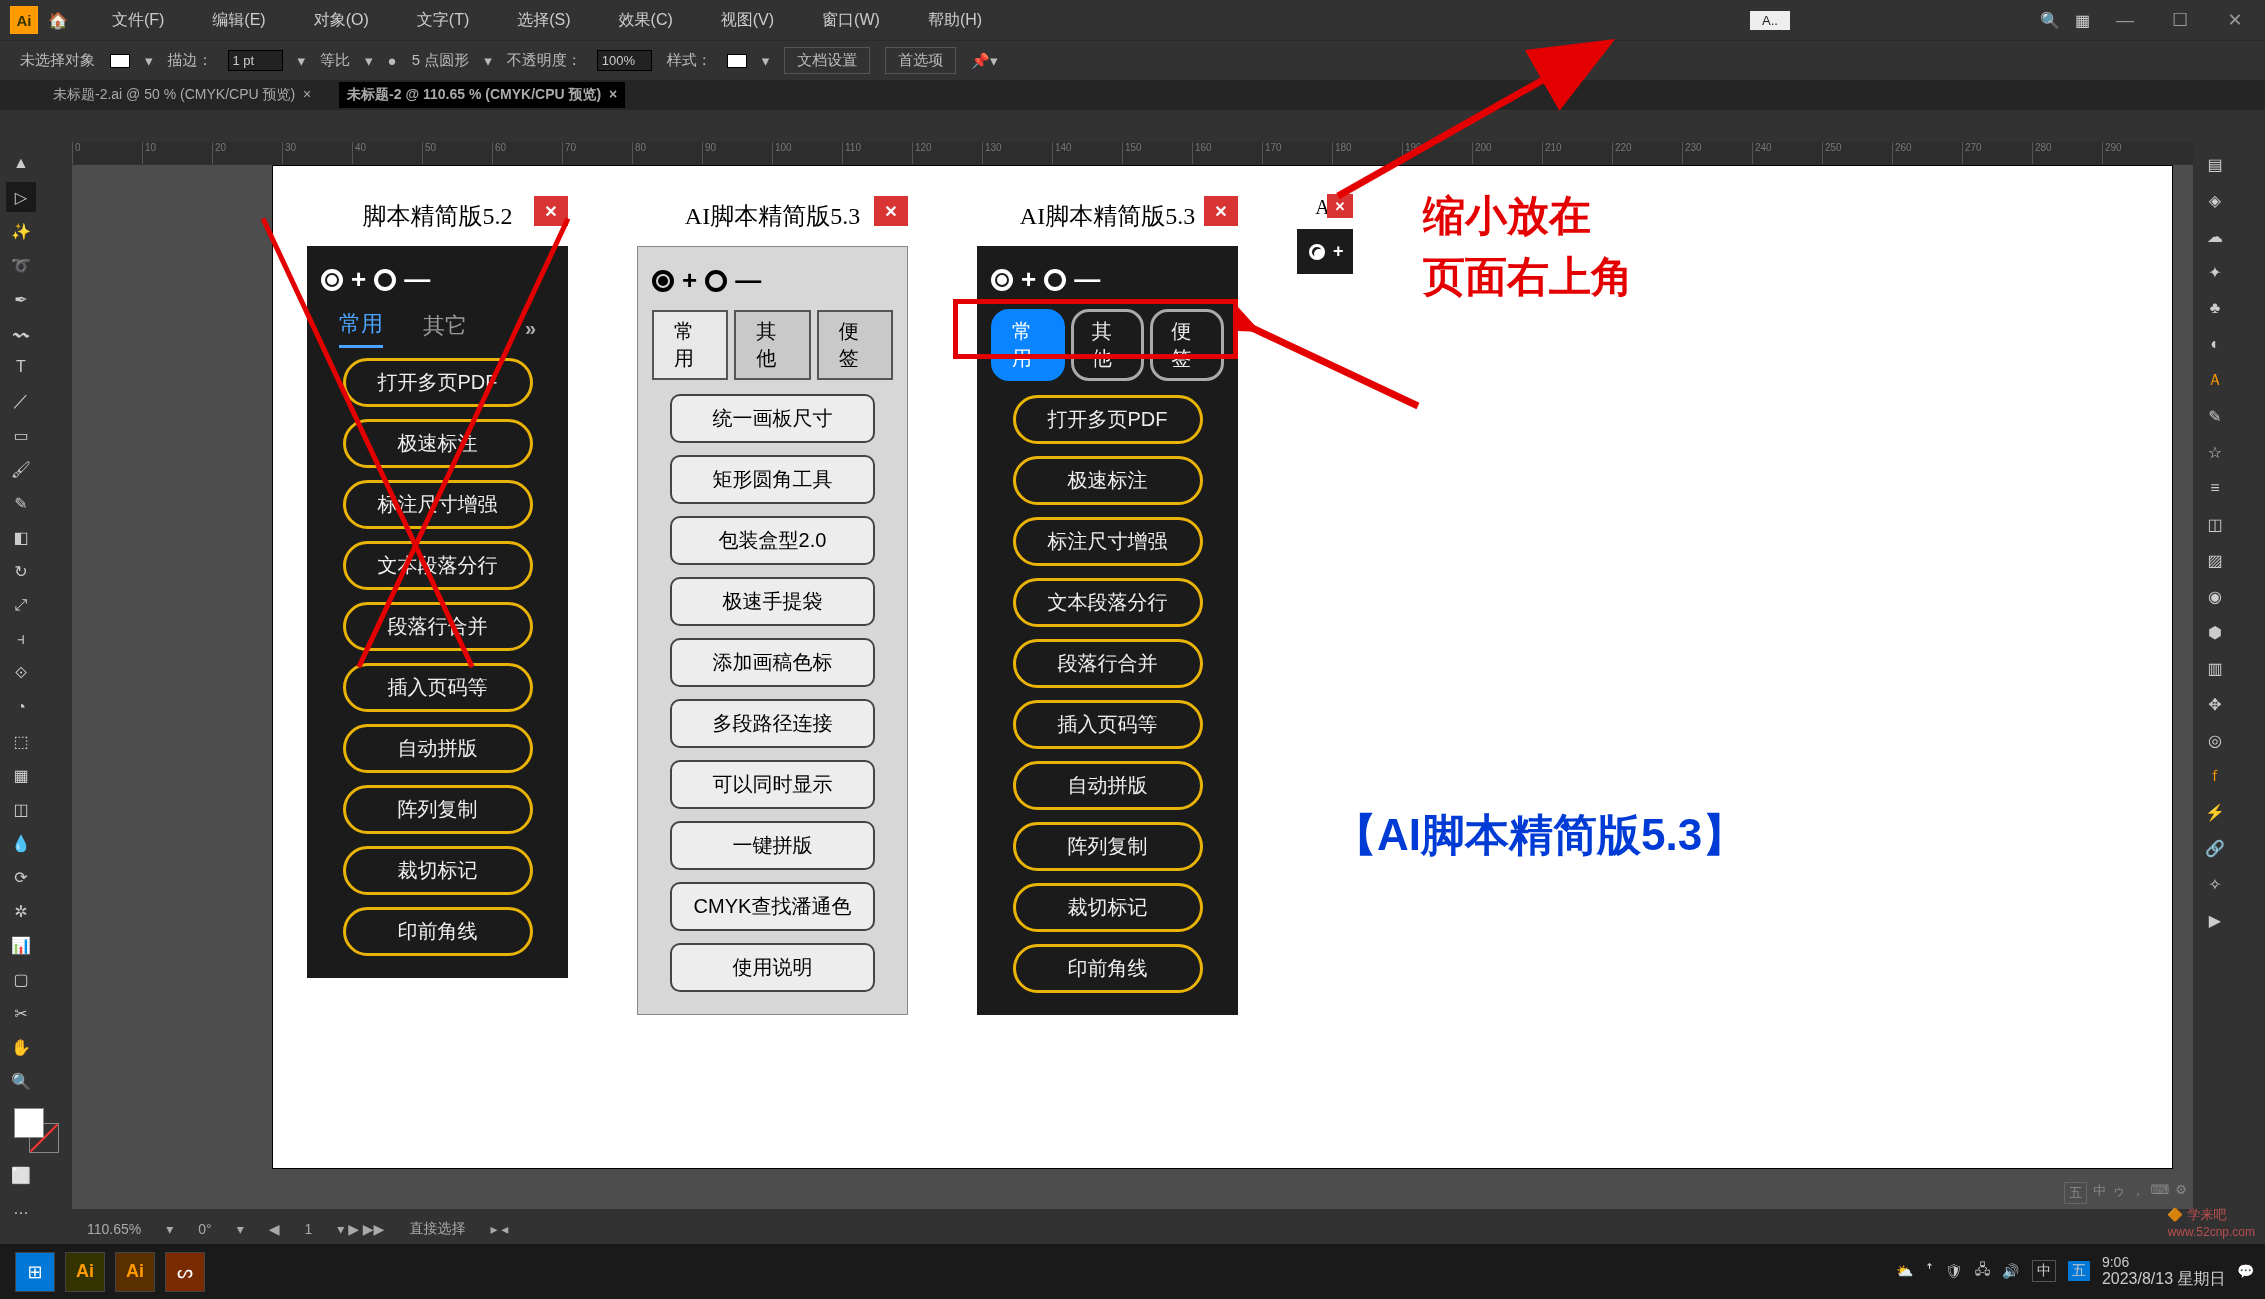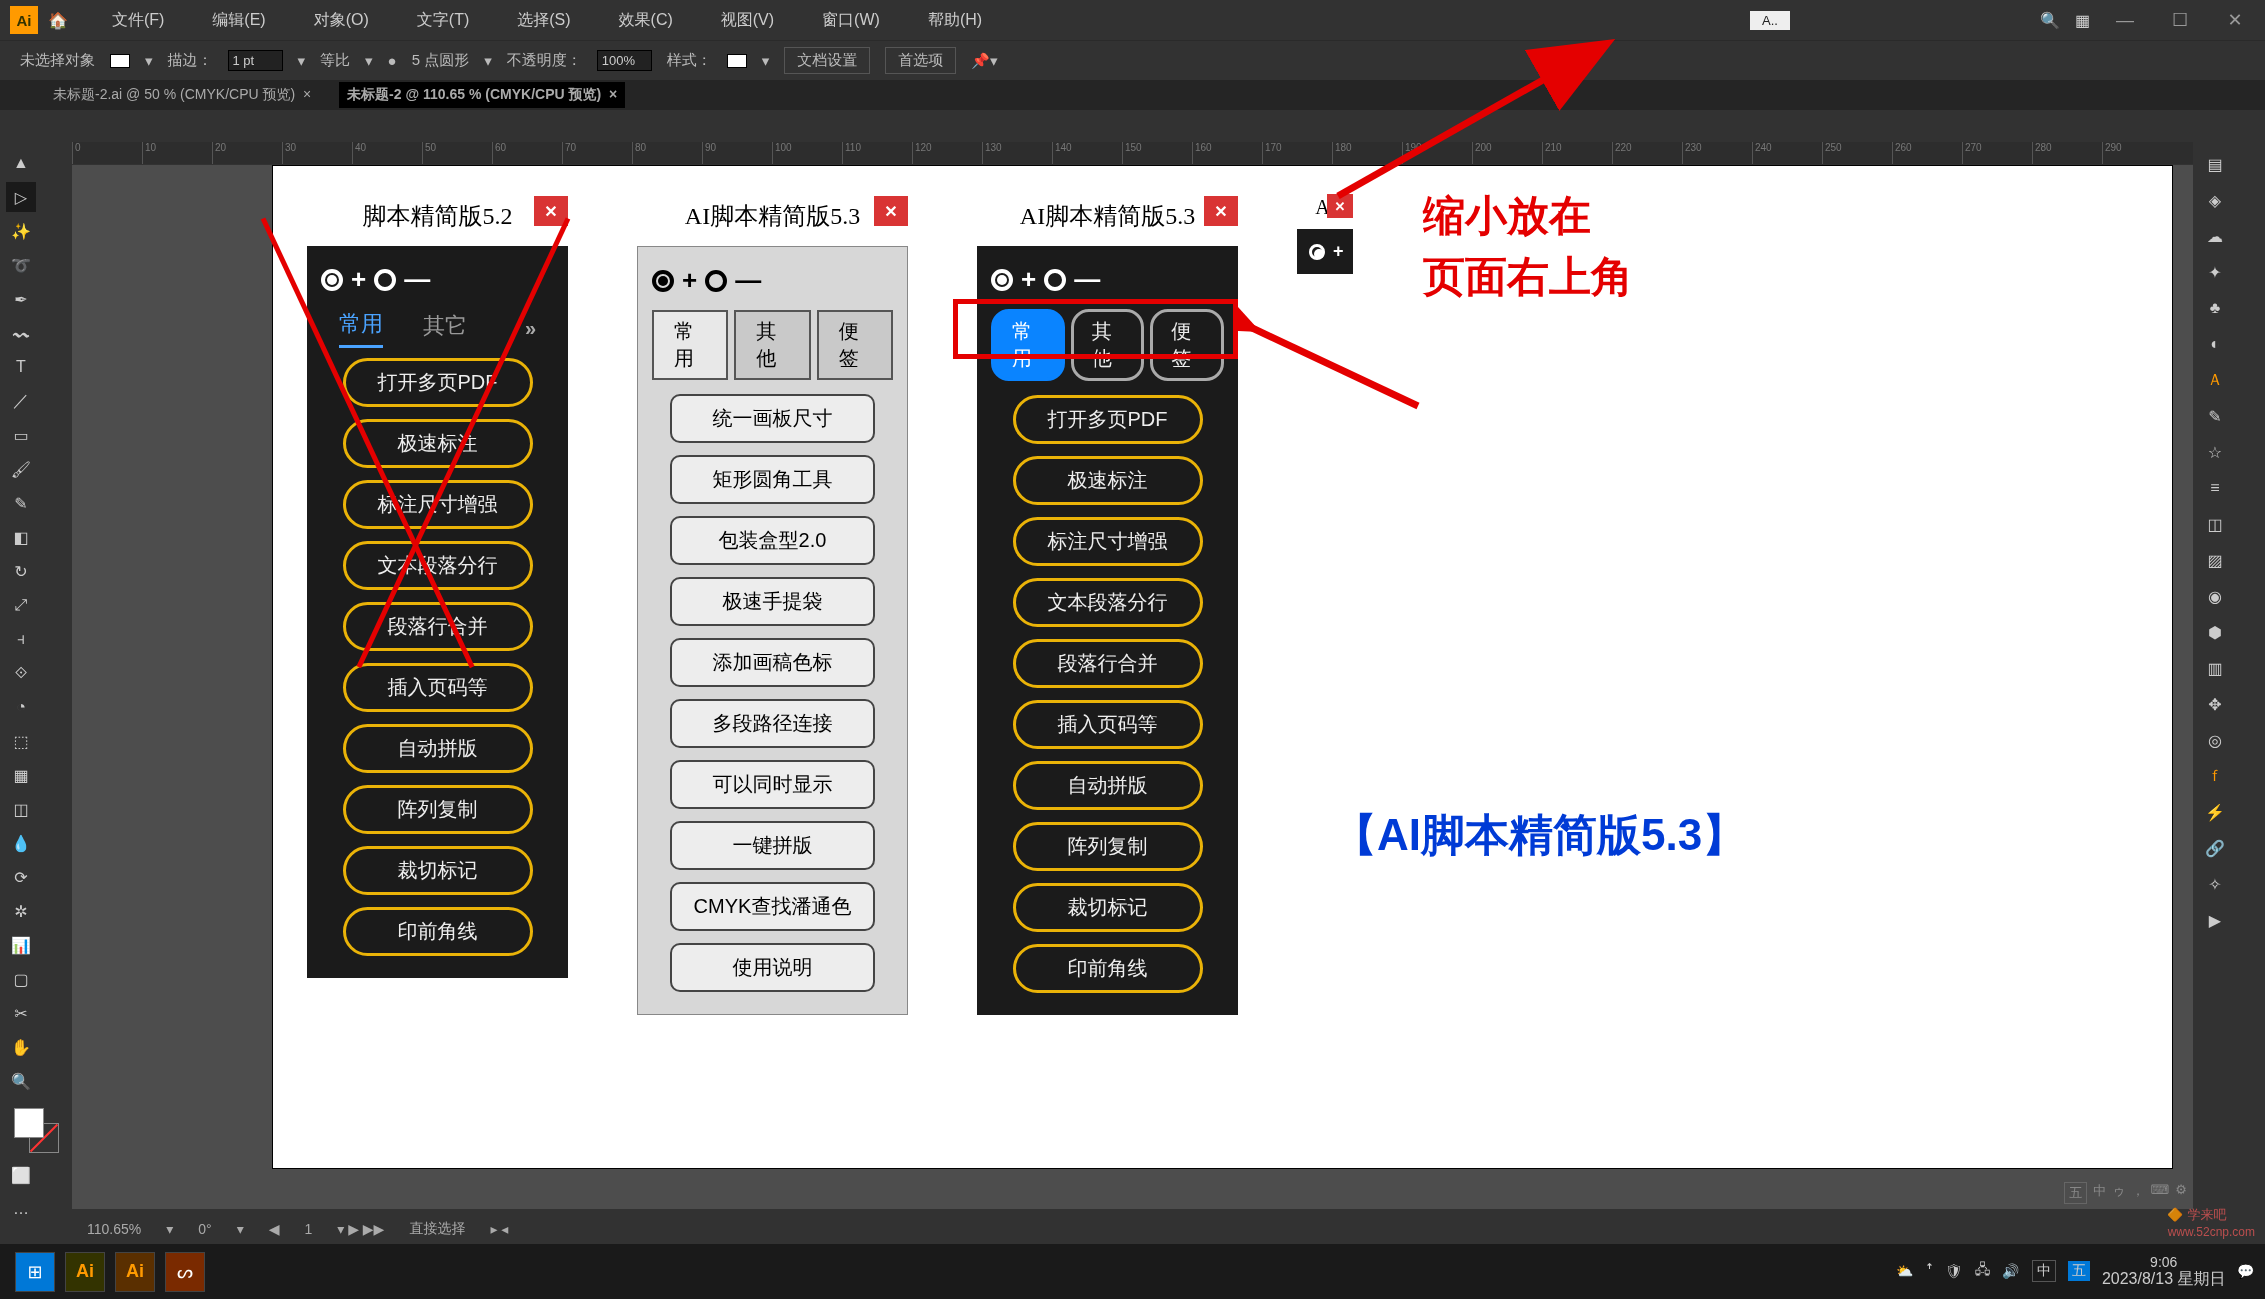--- a/index.html
+++ b/index.html
@@ -371,19 +371,19 @@
   <div class="taskbar-icon" style="background:#5a2f00;color:#ff9a00;font-weight:bold">Ai</div>
   <div class="taskbar-icon" style="background:#7a2a00;color:#fff">ᔕ</div>
   <div class="taskbar-right">
     <span>⛅</span>
     <span>ꜛ</span>
     <span>🛡</span>
     <span>🖧</span>
     <span>🔊</span>
     <span style="border:1px solid #555;padding:1px 4px">中</span>
     <span style="background:#0078d7;padding:1px 4px">五</span>
-    <div style="text-align:center;line-height:1.15">
+    <div style="text-align:left;line-height:1.15">
       <div>9:06</div>
       <div style="font-size:16px"><span>2023/8/13</span> <span>星期日</span></div>
     </div>
     <span>💬</span>
   </div>
 </div>
 
 </body></html>

